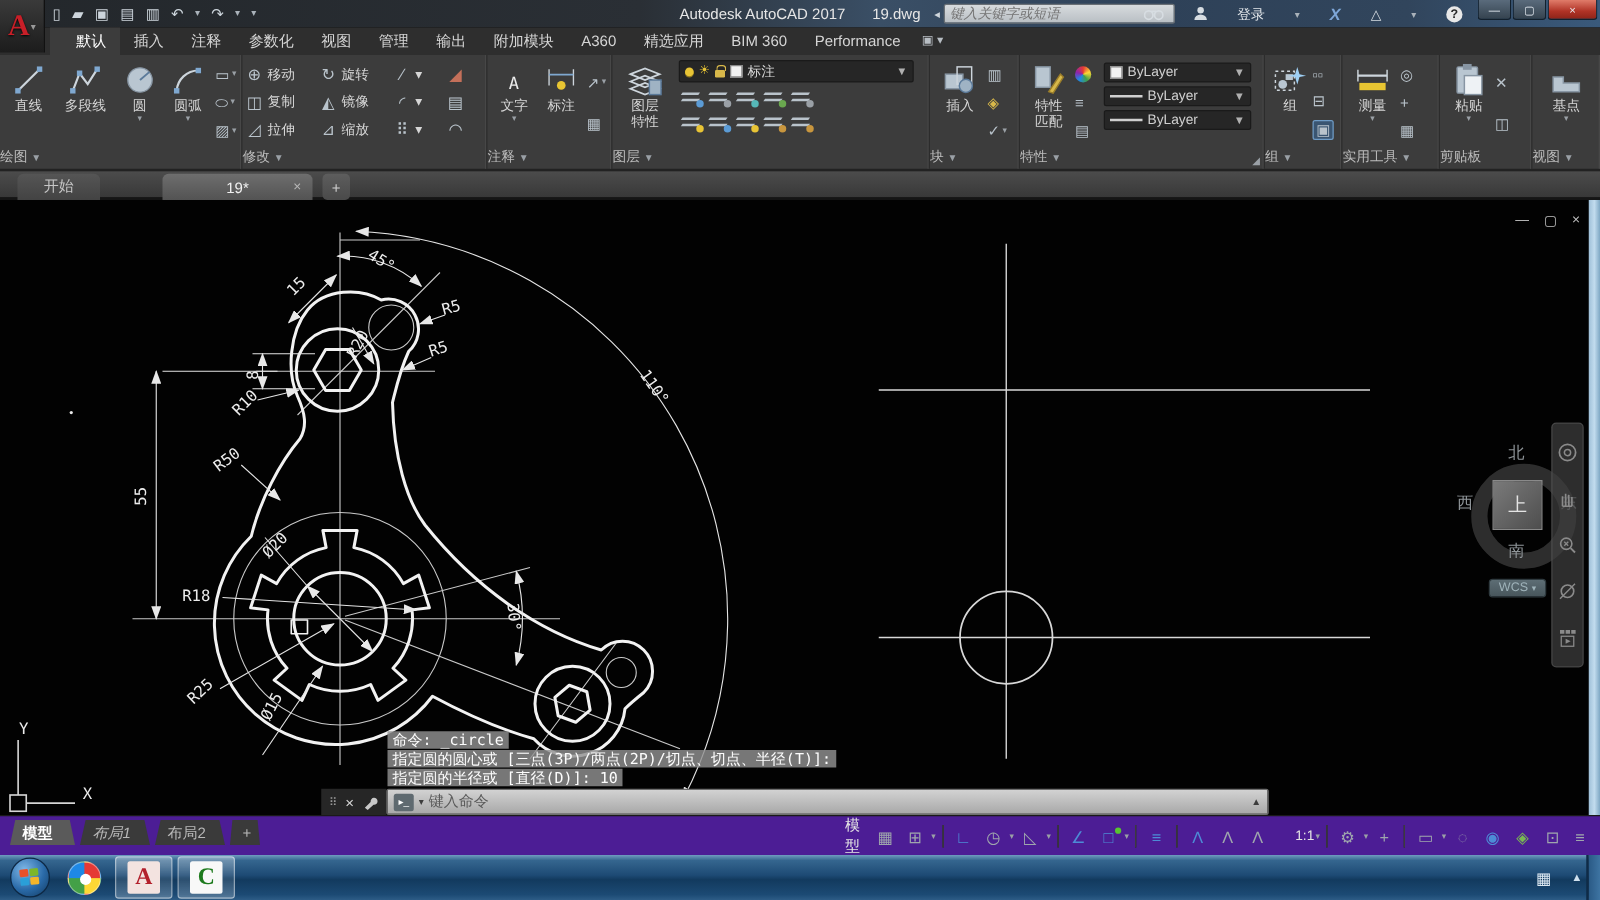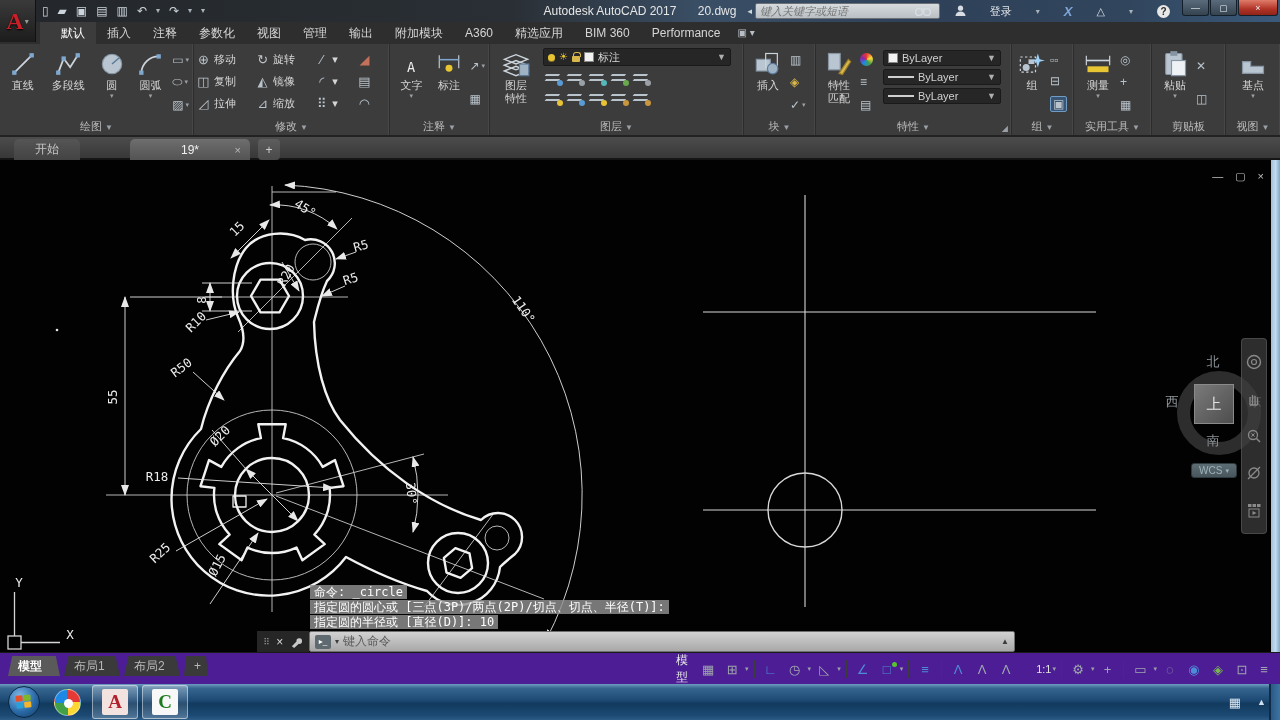--- a/index.html
+++ b/index.html
@@ -35,21 +35,21 @@
 
   
   .rtabs { position:absolute; left:0; top:22px; width:1280px; height:22px; background:#2e2e2e; display:flex; padding-left:40px; }
   .rtab { padding:0 11px; line-height:22px; font-size:12px; color:#d5d5d5; cursor:default; }
   .rtab.active { background:#3c3c3c; color:#fff;padding-left:21px; }
   .rtab-extra { margin-left:6px; color:#b8bec4; font-size:10px; line-height:22px; }
 
   
   .ribbon { position:absolute; left:0; top:44px; width:1280px; height:93px; background:#3c3c3c; border-bottom:2px solid #222; display:flex; }
   .panel { position:relative; height:91px; border-right:1px solid #2c2c2c; box-shadow:inset -1px 0 0 #474747; padding-top:3px; }
-  .plabel { position:absolute; bottom:0; left:0; right:0; height:17px; text-align:center; font-size:11px; color:#bcbcbc; line-height:16px; }
+  .plabel { position:absolute; bottom:0; left:0; right:0; height:17px; font-size:11px; color:#bcbcbc; line-height:16px; }
   .plabel .caret { font-size:8px; color:#9aa0a6; }
   .pcontent { display:flex; height:71px; padding:0 3px; }
   .bb { display:flex; flex-direction:column; align-items:center; justify-content:flex-start; padding-top:2px; cursor:default; }
   .bb .blabel { font-size:11px; color:#d6d6d6; line-height:13px; text-align:center; }
   .bb .caret { font-size:7px; color:#9aa0a6; line-height:7px; }
   .bico { width:30px; height:30px; display:flex; align-items:center; justify-content:center; }
   .scol { display:flex; flex-direction:column; justify-content:space-around; padding:2px 1px; }
   .sb { display:flex; align-items:center; gap:2px; color:#b9c3cb; font-size:12px; line-height:14px; cursor:default; }
   .sb .caret { font-size:7px; color:#9aa0a6; }
   .mod-grid { display:grid; grid-template-columns:auto auto auto auto; grid-auto-rows:22px; align-items:center; column-gap:4px; padding:1px 2px; }
@@ -171,21 +171,21 @@
       <span>▤</span>
       <span>▥</span>
       <span>↶</span>
       <span class="caret">▾</span>
       <span>↷</span>
       <span class="caret">▾</span>
       <span class="caret">▾</span>
     </div>
     <div class="tb-title">
       <span>Autodesk AutoCAD 2017</span>
-      <span class="fname">20.dwg</span>
+      <span class="fname">19.dwg</span>
     </div>
     <div class="infocenter">
       <span class="ic-chev">◂</span>
       <input class="search" placeholder="键入关键字或短语" style="">
     </div>
     <div class="ic-icons">
       <svg width="16" height="12" viewBox="0 0 16 12">
         <circle cx="4" cy="7" r="3.4" fill="none" stroke="#d7dde2" stroke-width="1.4"></circle>
         <circle cx="12" cy="7" r="3.4" fill="none" stroke="#d7dde2" stroke-width="1.4"></circle>
         <path d="M6,4 L10,4" stroke="#d7dde2" stroke-width="1.4"></path>
@@ -747,21 +747,21 @@
       <span class="caret">▾</span>
       <span class="ph">键入命令</span>
       <span class="up">▲</span>
     </div>
 
     <div class="edge-strip"></div>
   </div>
 
   <div class="statusbar">
     <div class="ltab active" style="left:8px; width:52px;">模型</div>
-    <div class="ltab" style="left:64px; width:56px;">布局1</div>
+    <div class="ltab" style="left:64px; width:56px;font-style:italic;">布局1</div>
     <div class="ltab" style="left:124px; width:56px;">布局2</div>
     <div class="ltab" style="left:184px; width:24px;">+</div>
 
     <div class="sb-right">
       <span class="smodel">模型</span>
       <span class="sico">▦</span>
       <span class="sico">⊞</span>
       <span class="scaret">▾</span>
       <span class="ssep"></span>
       <span class="sico blue">∟</span>

